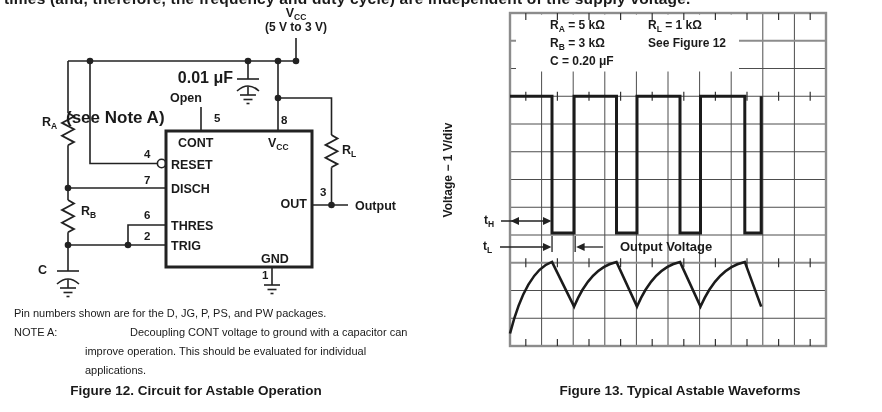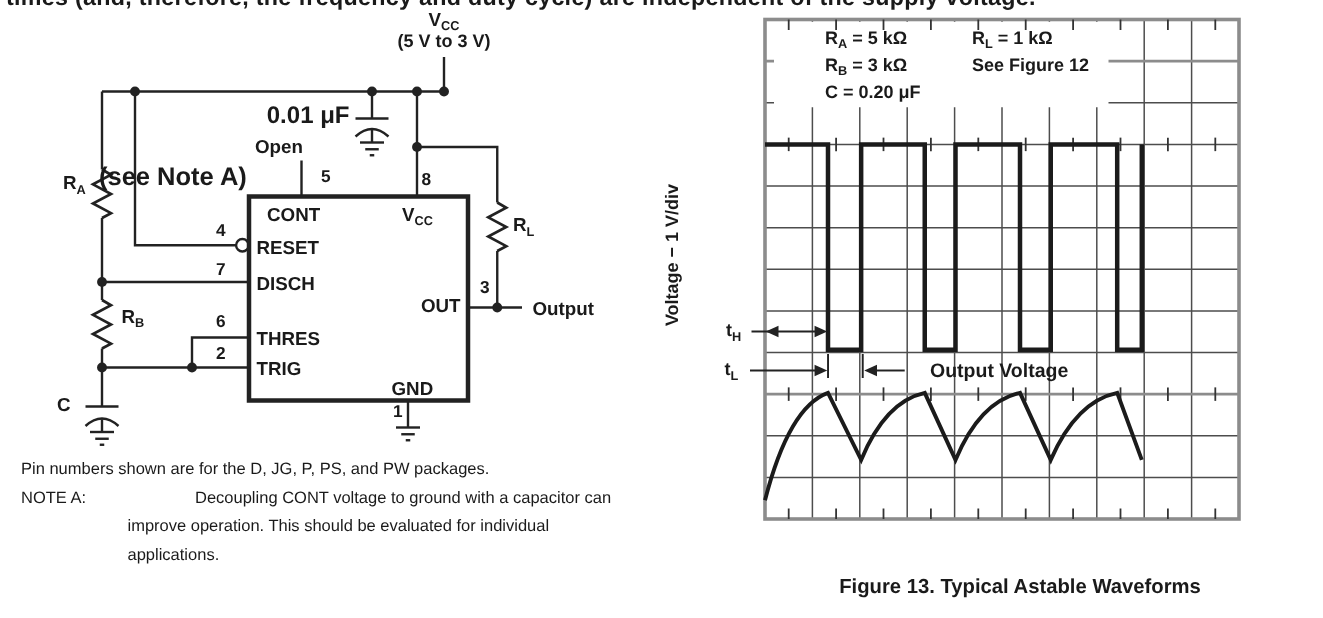--- a/index.html
+++ b/index.html
@@ -193,20 +193,21 @@
   <div class="t lbl" style="left:261px;top:252px;">GND</div>
 
   <div class="t lbl" style="left:355px;top:199px;">Output</div>
 
   <div class="t note" style="left:14px;top:307px;">Pin numbers shown are for the D, JG, P, PS, and PW packages.</div>
   <div class="t note" style="left:14px;top:326px;">NOTE A:</div>
   <div class="t note" style="left:85px;top:326px;margin-left:45px;">Decoupling CONT voltage to ground with a capacitor can</div>
   <div class="t note" style="left:85px;top:345px;">improve operation. This should be evaluated for individual</div>
   <div class="t note" style="left:85px;top:364px;">applications.</div>
 
+  <div class="t cap" style="left:21px;top:383px;width:350px;">Figure 12. Circuit for Astable Operation</div>
 
   <div class="t ylab" style="left:449px;top:170px;">Voltage − 1 V/div</div>
 
   <div class="t lbl" style="left:484px;top:214px;font-size:12px;"><span>t</span><sub>H</sub></div>
   <div class="t lbl" style="left:483px;top:240px;font-size:12px;"><span>t</span><sub>L</sub></div>
 
   <div class="t cond" style="left:522px;top:19px;"><span>R</span><sub>A</sub><span> = 5 kΩ</span></div>
   <div class="t cond" style="left:522px;top:37px;"><span>R</span><sub>B</sub><span> = 3 kΩ</span></div>
   <div class="t cond" style="left:522px;top:55px;"><span>C = 0.20 μF</span><sub></sub><span></span></div>
   <div class="t cond" style="left:620px;top:19px;"><span>R</span><sub>L</sub><span> = 1 kΩ</span></div>

